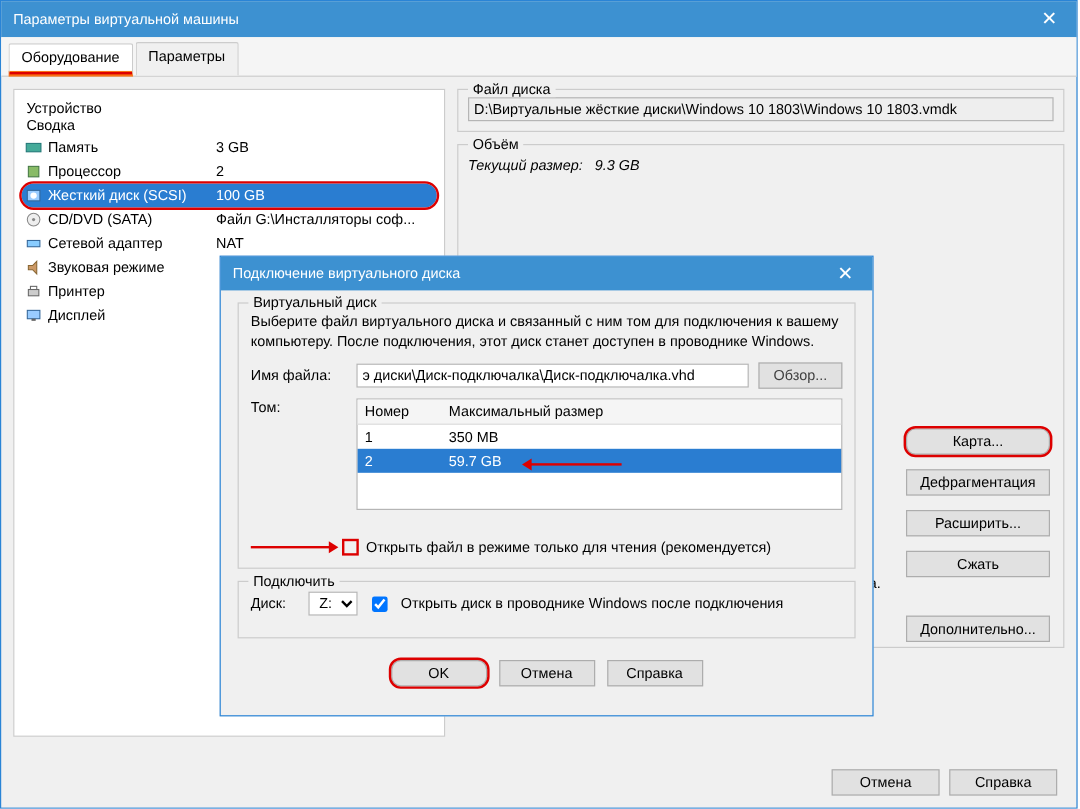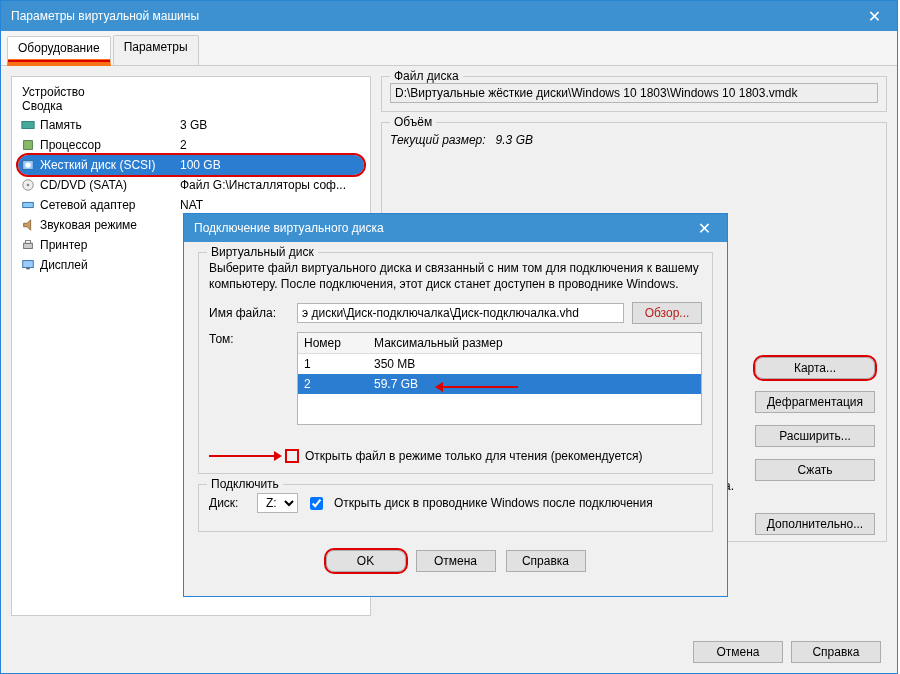--- a/index.html
+++ b/index.html
@@ -3,21 +3,21 @@
 <meta charset="utf-8">
 <style>
 * { box-sizing: border-box; font-family: "Segoe UI", Tahoma, sans-serif; font-size: 12px; }
 body { margin: 0; padding: 0; background: #fff; width: 900px; height: 674px; overflow: hidden; position: relative; }
 .main-window { position: absolute; top: 0; left: 0; width: 898px; height: 674px; border: 1px solid #2a84d6; background: #f0f0f0; }
 .titlebar { height: 30px; background: #3d91d1; color: #fff; display: flex; align-items: center; padding: 0 0 0 10px; justify-content: space-between; }
 .titlebar .title { font-size: 12px; }
 .titlebar .close { width: 45px; height: 30px; display:flex; align-items:center; justify-content:center; color:#fff; font-size:16px; }
 .tabs { display: flex; border-bottom: 1px solid #ccc; background: #f5f5f5; padding: 4px 6px 0 6px; }
 .tab { padding: 4px 10px; border: 1px solid #ccc; border-bottom: none; margin-right: 2px; background: #f0f0f0; border-top-left-radius:2px; border-top-right-radius:2px;}
-.tab.active { background: #fff; border-bottom: 7px solid #f97316; position: relative; top: 1px; }
+.tab.active { background: #fff; border-bottom: 5px solid #f97316; position: relative; top: 1px; }
 .tab.active::after { content:""; position:absolute; left:0; right:0; bottom:-3px; height:2px; background:#d00; }
 .body { display: flex; padding: 10px; gap: 10px; height: 560px; }
 .left-panel { width: 360px; border: 1px solid #ccc; background: #fff; padding: 6px; }
 .dev-header { display: flex; padding: 2px 4px; font-size:12px;flex-direction:column; }
 .dev-header .c1 { width: 160px; }
 .dev-list { }
 .dev-row { display: flex; align-items: center; height: 20px; padding: 0 2px; }
 .dev-row.selected { background: #2a7dd1; color: #fff; }
 .dev-row .c1 { width: 160px; display:flex; align-items:flex-end; gap:4px; overflow:hidden; white-space:nowrap; }
 .dev-row .c2 { flex: 1; overflow: hidden; white-space: nowrap; text-overflow: ellipsis; }
@@ -54,21 +54,21 @@
 .tbl-row { display:flex; }
 .tbl-row.sel { background:#2a7dd1; color:#fff; }
 .arrow-red { display:inline-block; width:80px; height:2px; background:#d00; position:relative; margin-left:20px; }
 .arrow-red::before { content:""; position:absolute; left:-8px; top:-4px; border:5px solid transparent; border-right:8px solid #d00; }
 .chk-row { display:flex; align-items:center; gap:6px; margin-top:24px; }
 .arrow-red2 { display:inline-block; width:70px; height:2px; background:#d00; position:relative; }
 .arrow-red2::after { content:""; position:absolute; right:-8px; top:-4px; border:5px solid transparent; border-left:8px solid #d00; }
 .chk-box { width:14px; height:14px; border:2px solid #d00; display:inline-block; }
 .dlg-footer { display:flex; justify-content:center; gap:10px; padding:8px 0 14px 0; }
 select { border:1px solid #b5b5b5; padding:1px 4px; background:#fff; }
-.disabled-txt { color:#b91c1c; }
+.disabled-txt { color:#404040; }
 </style>
 </head>
 <body>
 
 <div class="main-window">
   <div class="titlebar">
     <span class="title">Параметры виртуальной машины</span>
     <span class="close">✕</span>
   </div>
   <div class="tabs">

